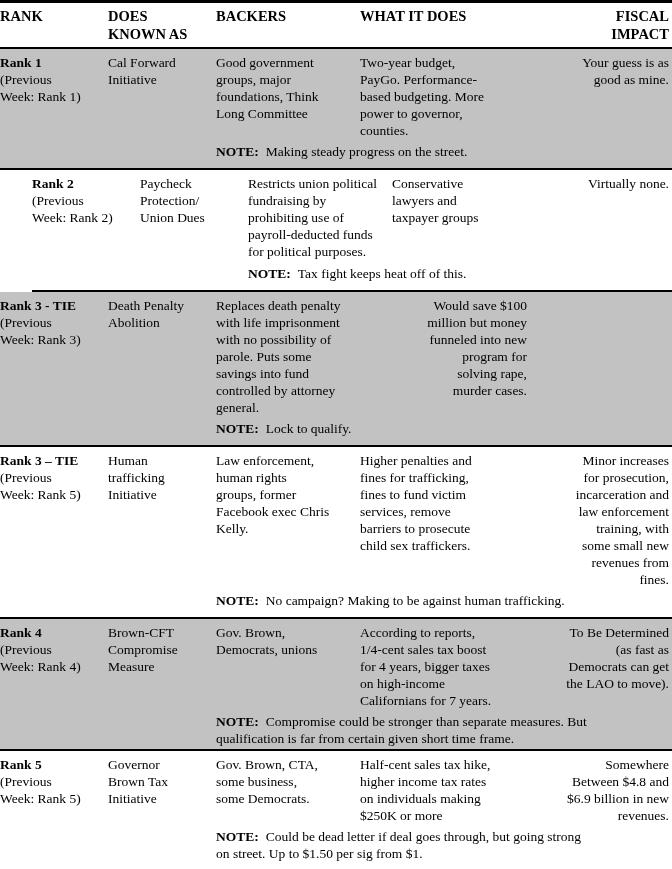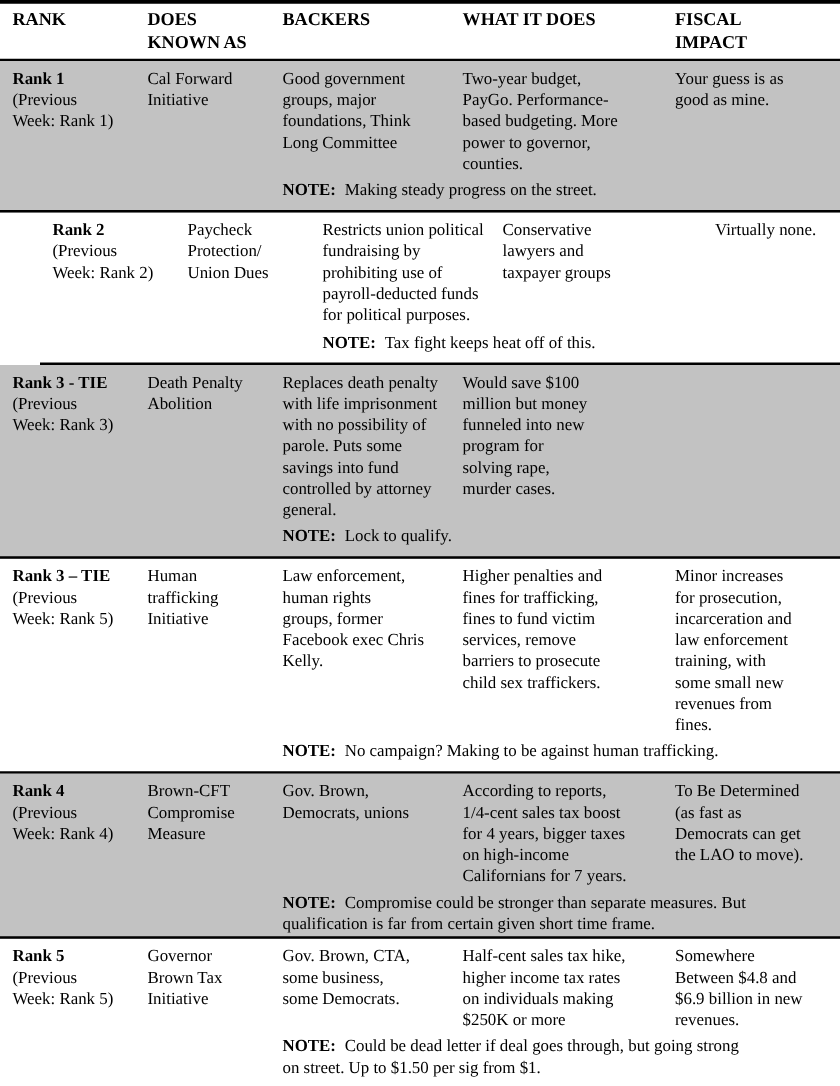--- a/index.html
+++ b/index.html
@@ -7,21 +7,21 @@
     width: 672px;
     background: #ffffff;
     font-family: "Liberation Serif", "DejaVu Serif", serif;
     color: #000000;
   }
   body { height: 869px; overflow: hidden; }
   .table { width: 672px; }
   .hdr-row, .row {
     display: grid;
     grid-template-columns: 108px 108px 144px 170px auto;
-    padding-left: 10px;
+    padding-left: 0;
   }
   .hdr-row {
     border-top: 3px solid #000;
     border-bottom: 2px solid #000;
     padding-top: 5px;
     padding-bottom: 4px;
     font-weight: bold;
     font-size: 14.5px;
     line-height: 17.5px;
     background: #ffffff;
@@ -29,21 +29,21 @@
   .row {
     border-bottom: 2px solid #000;
     padding-top: 5px;
     padding-bottom: 8px;
     font-size: 13.5px;
     line-height: 17px;
   }
   .row.shade { background: #c2c2c2; }
   .row.last { border-bottom: none; }
   .cell { white-space: pre-line; padding-right: 9px; }
-  .cell.c5 { padding-right: 3px; }
+  .cell.c5 { padding-right: 3px; text-align: right; }
   .rank-label { display: block; font-weight: bold; }
   .note {
     grid-column: 3 / 6;
     margin-top: 4px;
     padding-right: 3px;
     white-space: pre-line;
   }
   .note-label { font-weight: bold; margin-right: 7px; }
   
   .row.r0 { min-height: 119px; }

